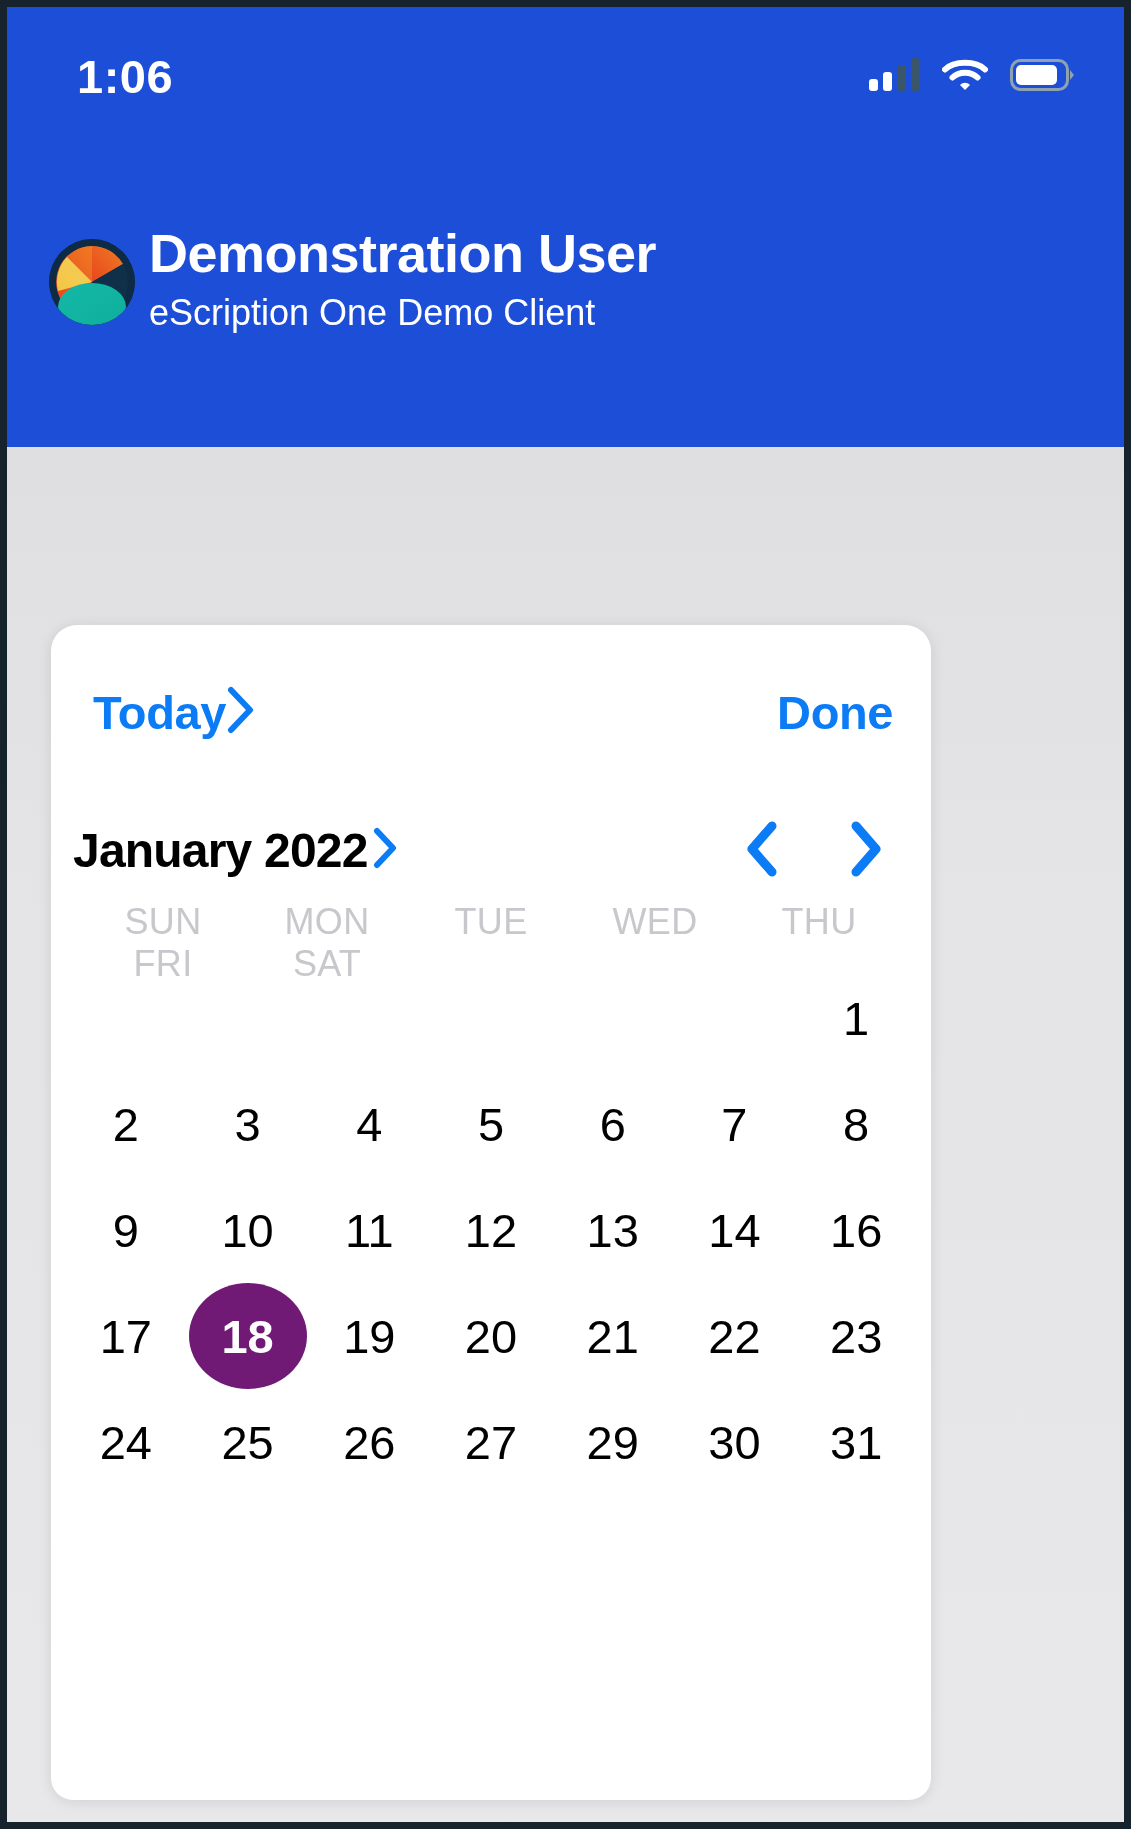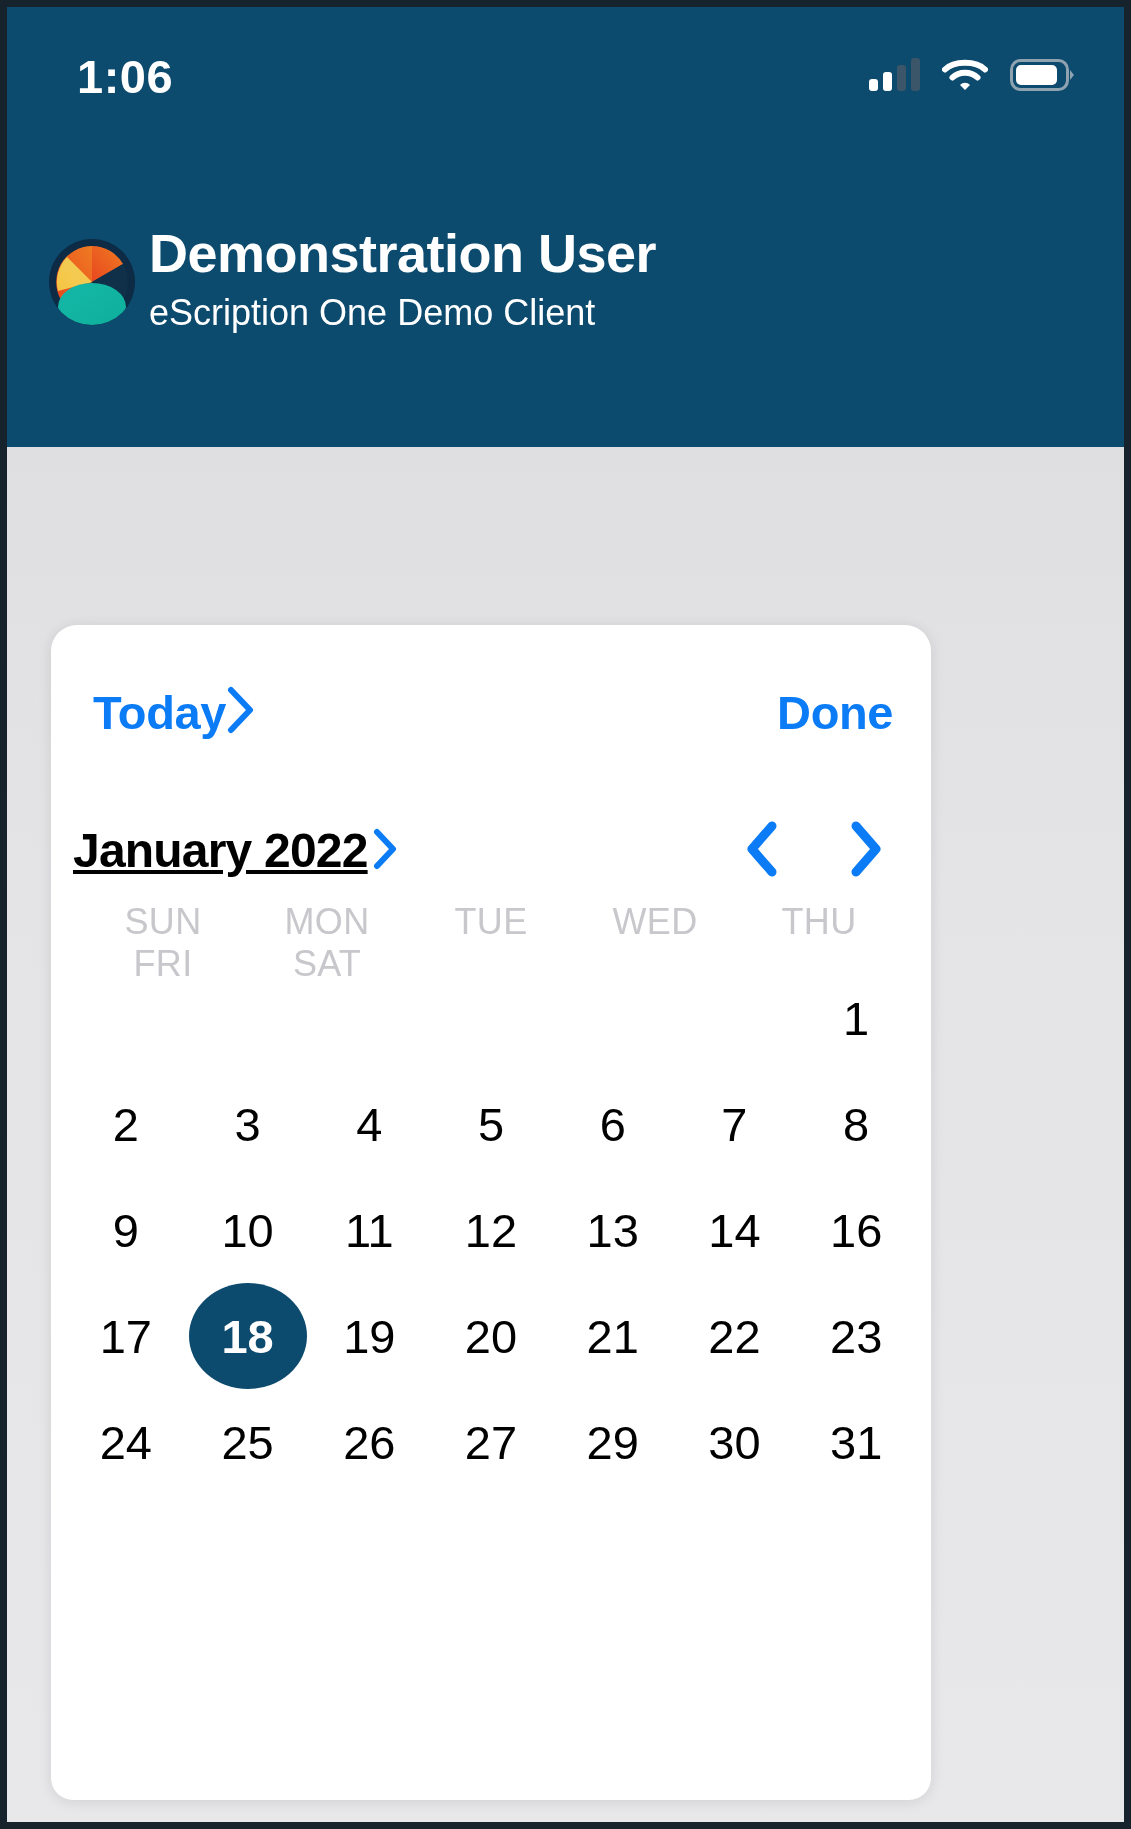--- a/index.html
+++ b/index.html
@@ -60,21 +60,21 @@
   .signal i:nth-child(4) { height: 33px; background: #3a5668; }
 
   .wifi-icon { display: block; }
   .battery-icon { display: block; }
 
   
   .header {
     position: absolute;
     top: 0; left: 0; right: 0;
     height: 440px;
-    background: #0c4a6e;
+    background: #1d4ed8;
   }
   .brand {
     position: absolute;
     left: 42px;
     top: 218px;
     display: flex;
     align-items: center;
     gap: 14px;
   }
   .brand-logo {
@@ -158,24 +158,23 @@
     position: absolute;
     top: 190px; left: 0; right: 0;
     height: 72px;
     display: flex;
     align-items: center;
     justify-content: space-between;
     padding: 0 28px 0 22px;
   }
   .month-left {
     display: flex;
-    align-items: center;
+    align-items: flex-start;
     gap: 4px;
     cursor: pointer;
-    text-decoration: underline;
   }
   .month-label {
     color: #000000;
     font-size: 48px;
     font-weight: 700;
     letter-spacing: -0.8px;
     line-height: 1;
   }
   .month-nav {
     display: flex;
@@ -222,21 +221,21 @@
   }
   .day.empty { cursor: default; }
   .day .pill {
     width: 118px;
     height: 106px;
     display: flex;
     align-items: center;
     justify-content: center;
   }
   .day.selected .pill {
-    background: #0c4a6e;
+    background: #701a75;
     border-radius: 50%;
     color: #ffffff;
     font-weight: 700;
   }
 </style>
 </head>
 <body>
 
 <div id="screen">
 

